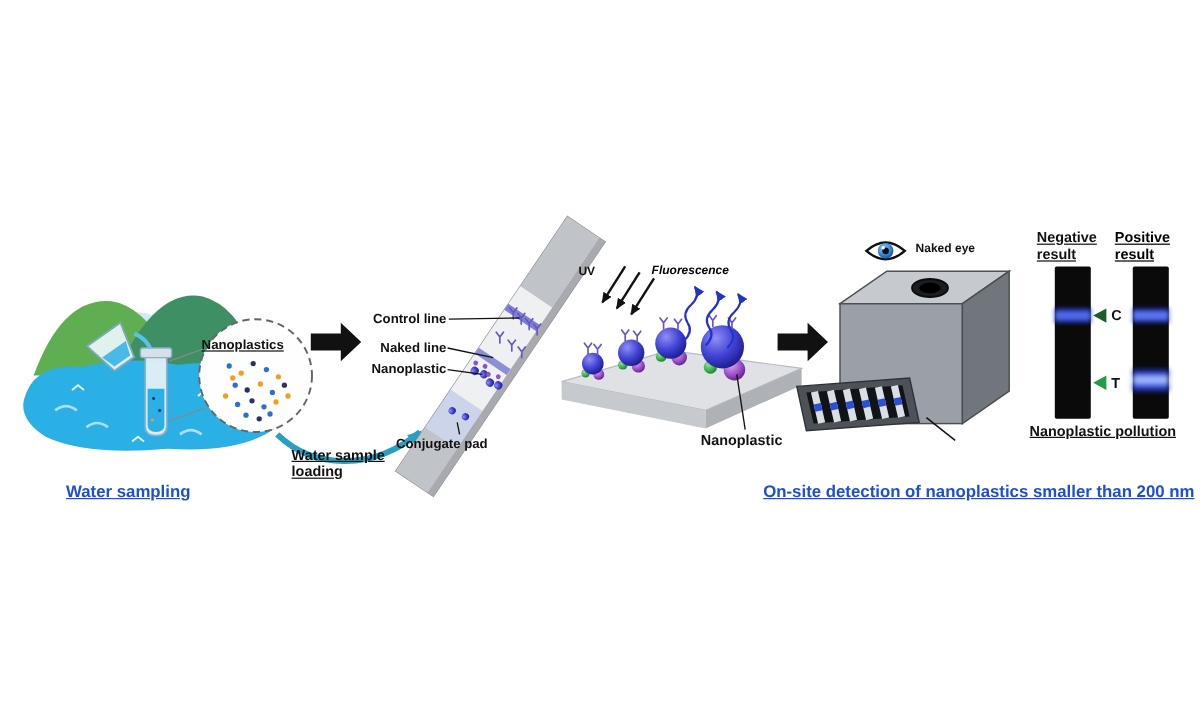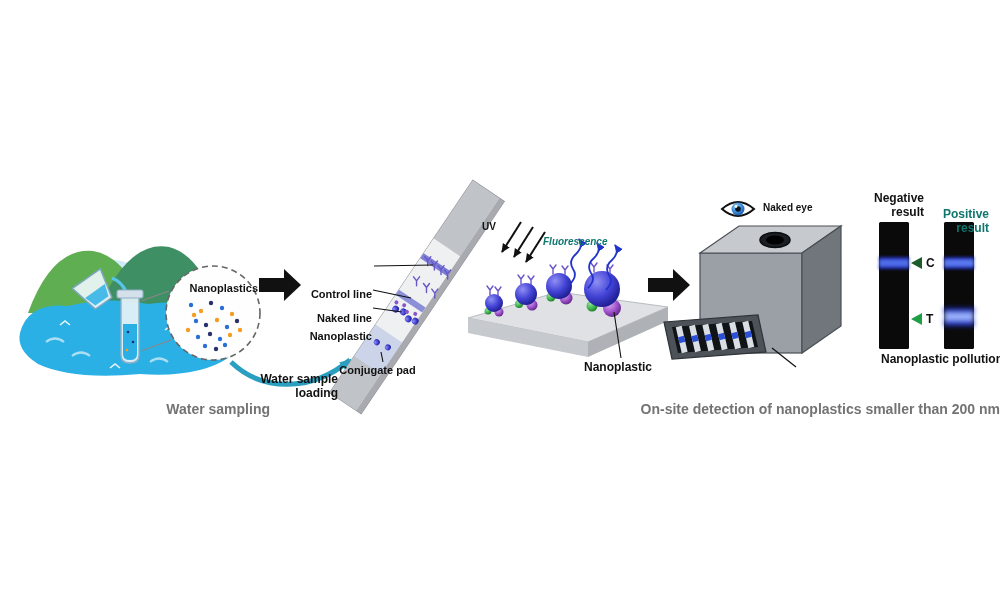--- a/index.html
+++ b/index.html
@@ -1,27 +1,27 @@
 <!DOCTYPE html>
 <html><head>
 <meta charset="utf-8">
 <style>
   html,body{margin:0;padding:0;background:#ffffff;}
   #canvas{position:relative;width:1000px;height:589px;background:#ffffff;overflow:hidden;
           font-family:"Liberation Sans",sans-serif;}
   #art{position:absolute;left:0;top:0;}
   .lbl{position:absolute;font-weight:bold;color:#111;line-height:1.18;}
-  .s11{font-size:11px;text-align:center;}
+  .s11{font-size:11px;}
   .s12{font-size:12px;}
   .s13{font-size:10px;}
   .s14{font-size:14px;}
-  .center{text-align:right;}
-  .right{text-align:right;margin-top:28px;}
-  .green{color:#737373;}
-  .blue{color:#0f766e;margin-top:16px;}
+  .center{text-align:left;text-decoration:underline;}
+  .right{text-align:right;}
+  .green{color:#1d4ed8;}
+  .blue{color:#000000;}
 </style>
 </head>
 <body>
 
 <div id="canvas">
 
 <svg id="art" width="1000" height="589" viewBox="0 0 1000 589">
   <defs>
     <radialGradient id="gradBlue" cx="35%" cy="30%" r="75%">
       <stop offset="0%" stop-color="#8f8ff4"></stop>

